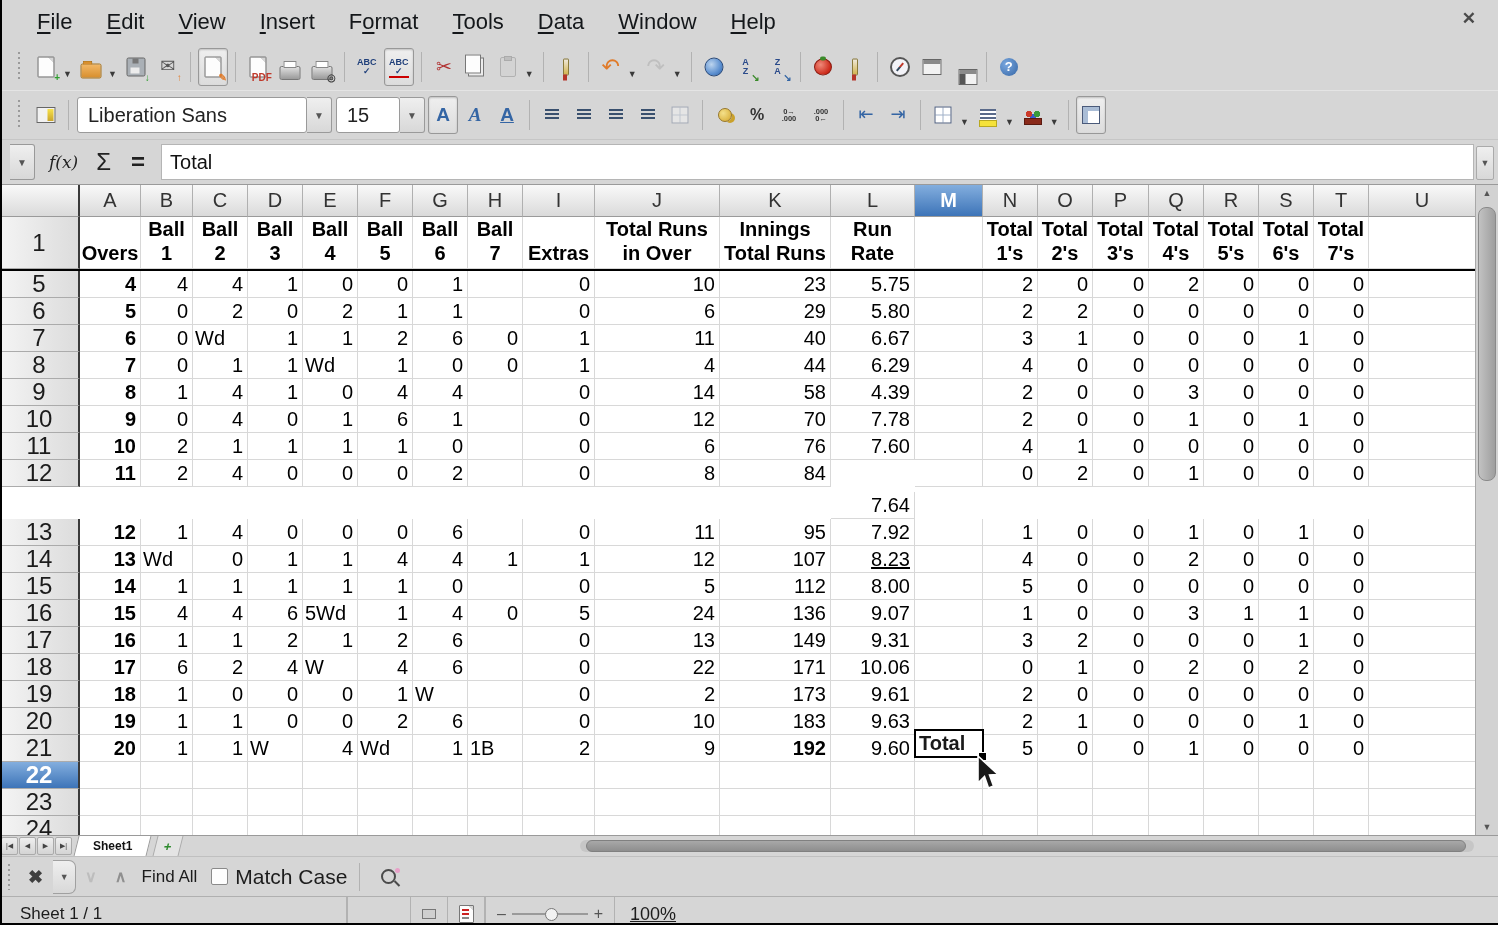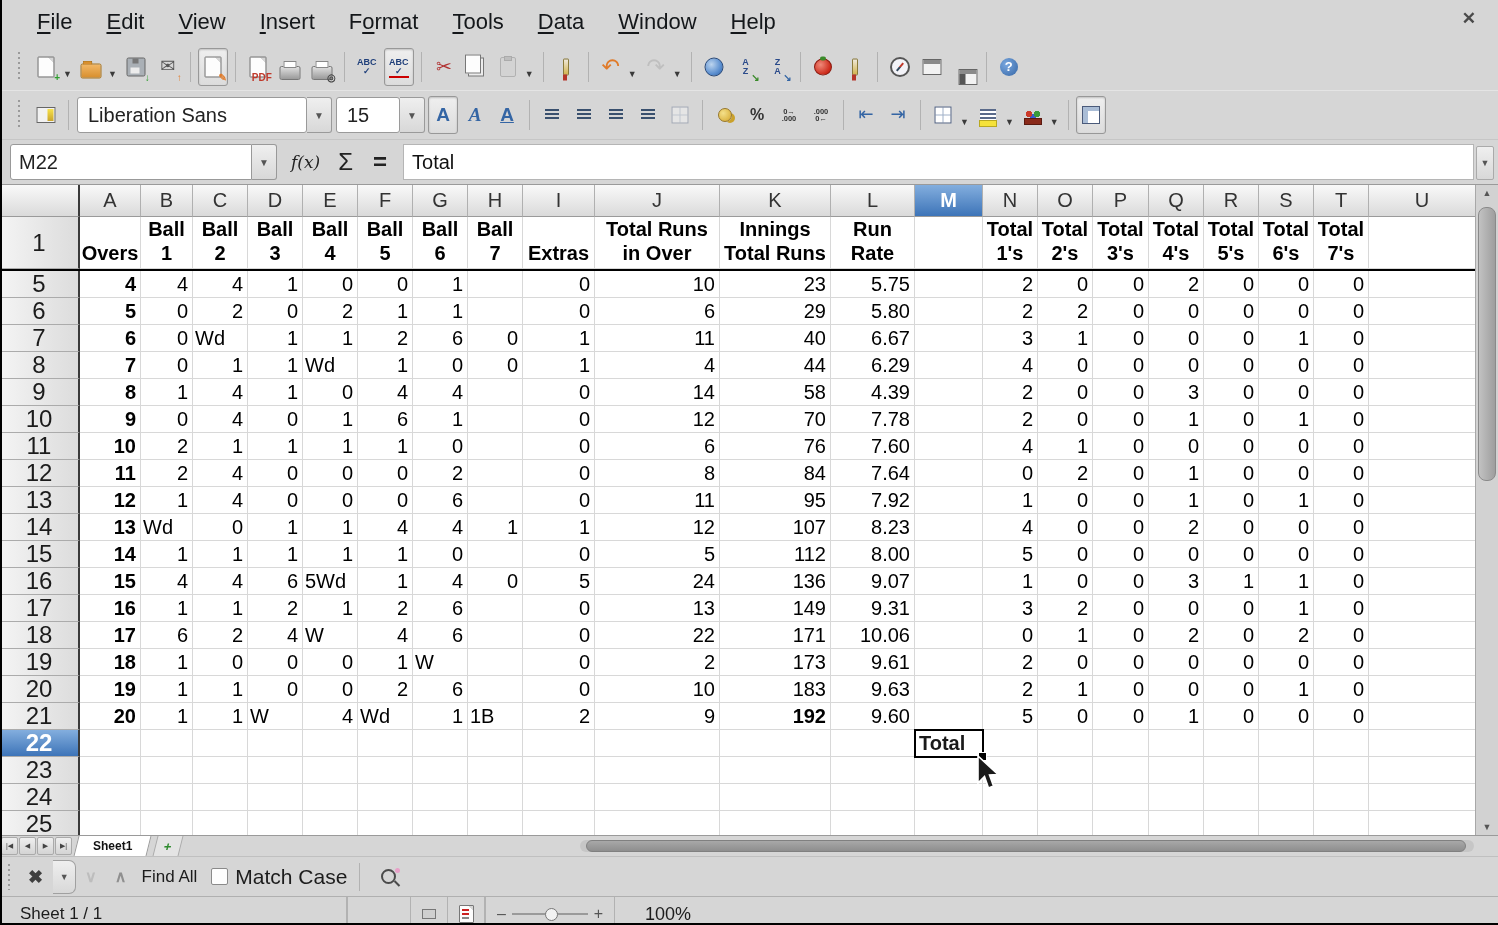--- a/index.html
+++ b/index.html
@@ -202,21 +202,21 @@
   .modif{position:relative;width:13px;height:16px;border:1px solid #777;border-radius:1px;
         background:linear-gradient(225deg,#d6d6d6 3px,#fdfdfd 3px);}
   .modif::after{content:"";position:absolute;left:2px;top:3px;width:7px;height:2px;background:#cc2222;box-shadow:0 4px 0 #cc2222,0 8px 0 #888;}
   .sb-avg{flex:1;text-align:center;}
   .zoomer{display:flex;align-items:center;width:128px;justify-content:center;}
   .zoomer .minus,.zoomer .plus{font-size:16px;color:#555;padding:0 6px;}
   .ztrack{position:relative;width:76px;height:2px;background:#9a9a9a;}
   .ztick{position:absolute;left:50%;top:-3px;width:1px;height:8px;background:#9a9a9a;}
   .zknob{position:absolute;left:44%;top:-5px;width:11px;height:11px;border-radius:50%;
         background:#f2f2f2;border:1px solid #777;}
-  .sb-zoom{width:76px;text-align:right;font-size:18px;}
+  .sb-zoom{width:76px;text-align:center;font-size:18px;text-decoration:underline;}
 </style>
 </head>
 <body>
 
 <div class="app">
   <div class="edge-left"></div>
 
   <div class="menubar" id="menubar">
       <div class="menu-item"><span class="u">F</span>ile</div>
       <div class="menu-item"><span class="u">E</span>dit</div>
@@ -500,21 +500,20 @@
         <div class="sep"></div>
         <span style="display: flex; align-items: center;">
           <div class="tbtn pressed">
             <span class="shape sh-freeze"></span>
           </div>
         </span>
       </span>
   </div>
 
   <div class="fbar">
-    <input class="namebox" readonly="" value="M22" style="">
     <div class="nb-arrow">▼</div>
     <span class="fx">f(x)</span>
     <span class="sigma">Σ</span>
     <span class="equals">=</span>
     <input class="finput" readonly="" value="Total" style="">
     <div class="fexpand">▼</div>
   </div>
 
   <div id="gridwrap">
     <div id="grid">
@@ -758,21 +757,21 @@
           <div class="cell num" style="width: 52px; height: 27px;">2</div>
           <div class="cell num" style="width: 55px; height: 27px;">4</div>
           <div class="cell num" style="width: 55px; height: 27px;">0</div>
           <div class="cell num" style="width: 55px; height: 27px;">0</div>
           <div class="cell num" style="width: 55px; height: 27px;">0</div>
           <div class="cell num" style="width: 55px; height: 27px;">2</div>
           <div class="cell txt" style="width: 55px; height: 27px;"></div>
           <div class="cell num" style="width: 72px; height: 27px;">0</div>
           <div class="cell num" style="width: 125px; height: 27px;">8</div>
           <div class="cell num" style="width: 111px; height: 27px;">84</div>
-          <div class="cell num" style="width: 84px; height: 27px;">7.64</div>
+          <div class="cell num" style="width: 84px; height: 27px; margin-top: 32px;">7.64</div>
           <div class="cell txt" style="width: 68px; height: 27px;"></div>
           <div class="cell num" style="width: 55px; height: 27px;">0</div>
           <div class="cell num" style="width: 55px; height: 27px;">2</div>
           <div class="cell num" style="width: 56px; height: 27px;">0</div>
           <div class="cell num" style="width: 55px; height: 27px;">1</div>
           <div class="cell num" style="width: 55px; height: 27px;">0</div>
           <div class="cell num" style="width: 55px; height: 27px;">0</div>
           <div class="cell num" style="width: 55px; height: 27px;">0</div>
           <div class="cell txt" style="width: 107px; height: 27px;"></div>
         </div>
@@ -806,21 +805,21 @@
           <div class="cell txt" style="width: 52px; height: 27px;">Wd</div>
           <div class="cell num" style="width: 55px; height: 27px;">0</div>
           <div class="cell num" style="width: 55px; height: 27px;">1</div>
           <div class="cell num" style="width: 55px; height: 27px;">1</div>
           <div class="cell num" style="width: 55px; height: 27px;">4</div>
           <div class="cell num" style="width: 55px; height: 27px;">4</div>
           <div class="cell num" style="width: 55px; height: 27px;">1</div>
           <div class="cell num" style="width: 72px; height: 27px;">1</div>
           <div class="cell num" style="width: 125px; height: 27px;">12</div>
           <div class="cell num" style="width: 111px; height: 27px;">107</div>
-          <div class="cell num" style="width: 84px; height: 27px;">8.23</div>
+          <div class="cell num" style="width: 84px; height: 27px; text-decoration: underline;">8.23</div>
           <div class="cell txt" style="width: 68px; height: 27px;"></div>
           <div class="cell num" style="width: 55px; height: 27px;">4</div>
           <div class="cell num" style="width: 55px; height: 27px;">0</div>
           <div class="cell num" style="width: 56px; height: 27px;">0</div>
           <div class="cell num" style="width: 55px; height: 27px;">2</div>
           <div class="cell num" style="width: 55px; height: 27px;">0</div>
           <div class="cell num" style="width: 55px; height: 27px;">0</div>
           <div class="cell num" style="width: 55px; height: 27px;">0</div>
           <div class="cell txt" style="width: 107px; height: 27px;"></div>
         </div>

